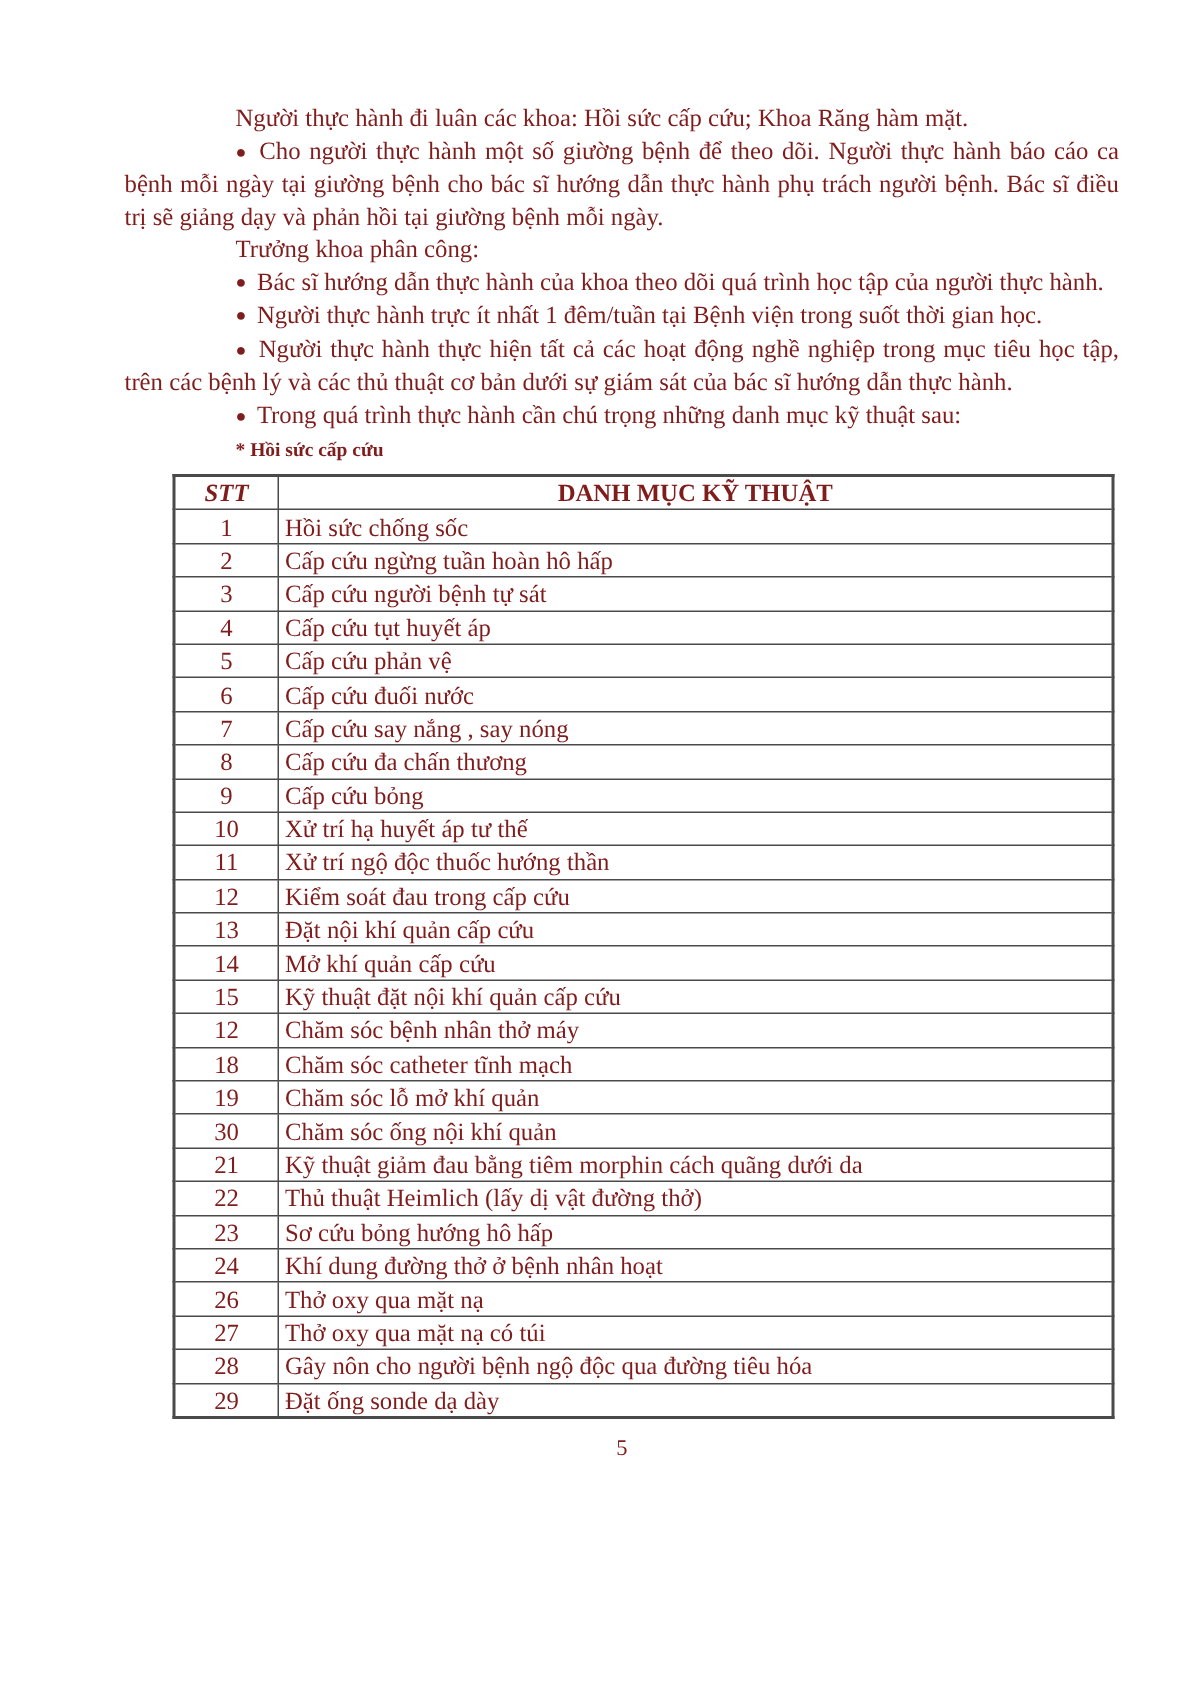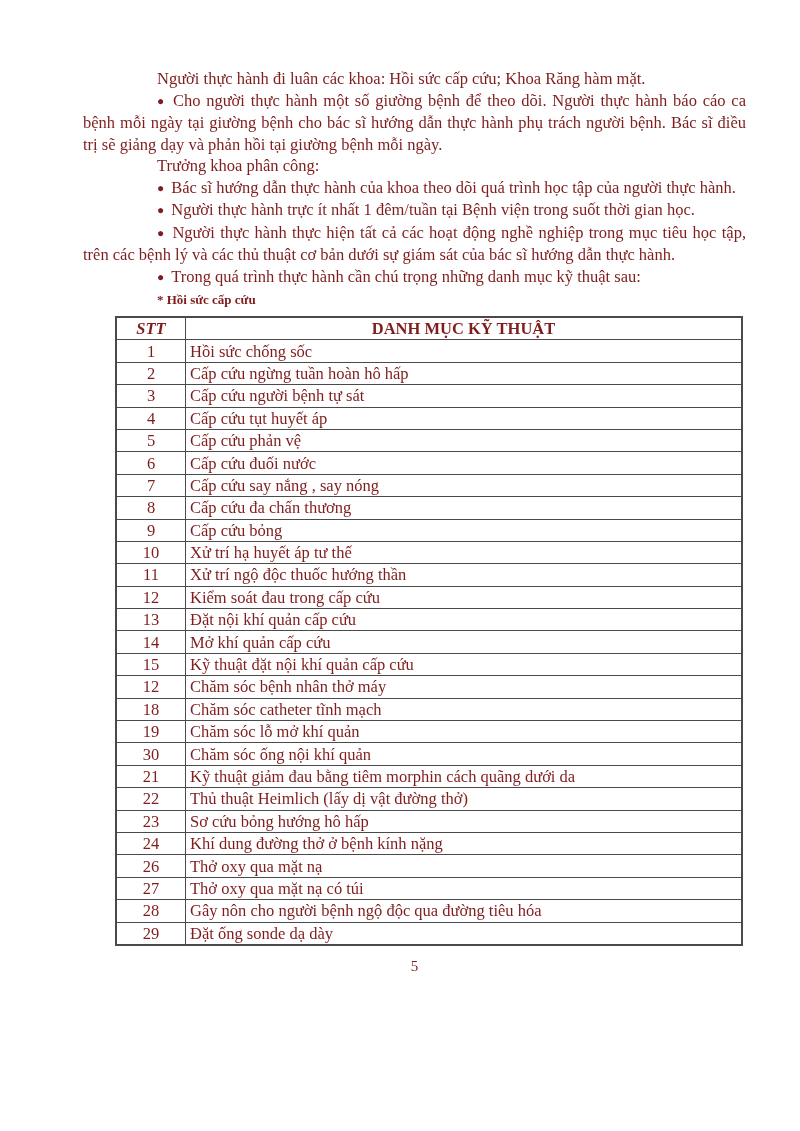--- a/index.html
+++ b/index.html
@@ -194,21 +194,21 @@
           <tr>
             <td class="col-stt">22</td>
             <td class="col-name">Thủ thuật Heimlich (lấy dị vật đường thở)</td>
           </tr>
           <tr>
             <td class="col-stt">23</td>
             <td class="col-name">Sơ cứu bỏng hướng hô hấp</td>
           </tr>
           <tr>
             <td class="col-stt">24</td>
-            <td class="col-name">Khí dung đường thở ở bệnh kính nặng</td>
+            <td class="col-name">Khí dung đường thở ở bệnh nhân hoạt</td>
           </tr>
           <tr>
             <td class="col-stt">26</td>
             <td class="col-name">Thở oxy qua mặt nạ</td>
           </tr>
           <tr>
             <td class="col-stt">27</td>
             <td class="col-name">Thở oxy qua mặt nạ có túi</td>
           </tr>
           <tr>

